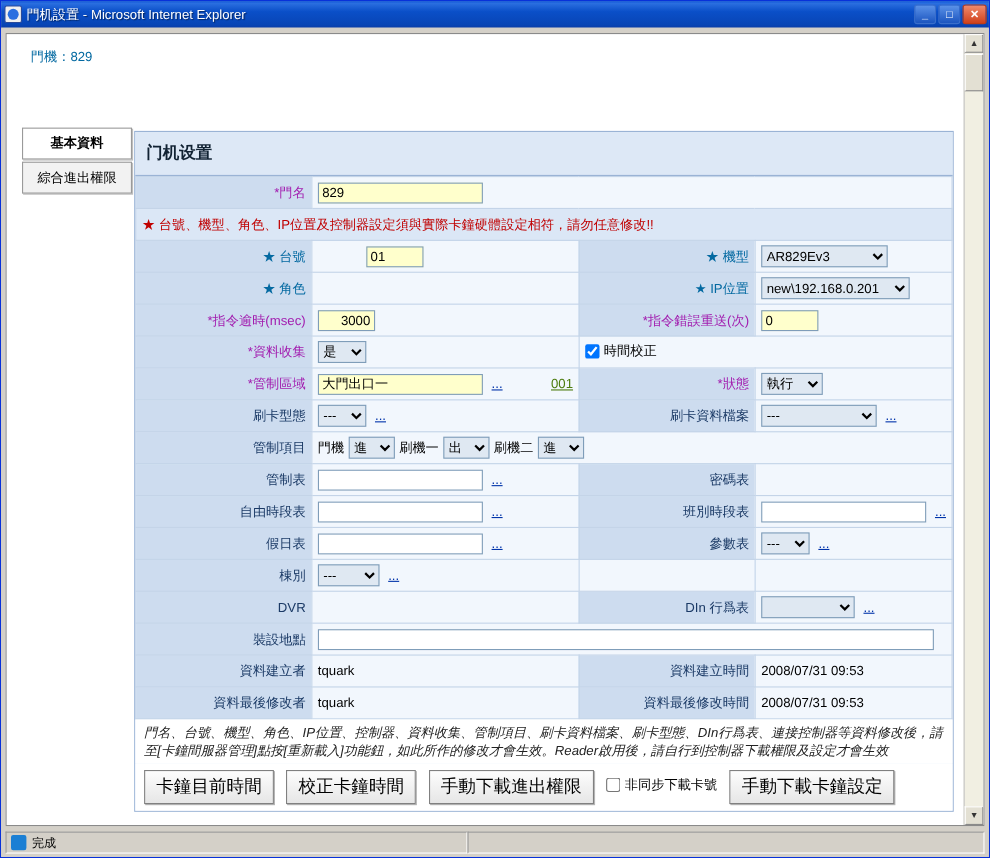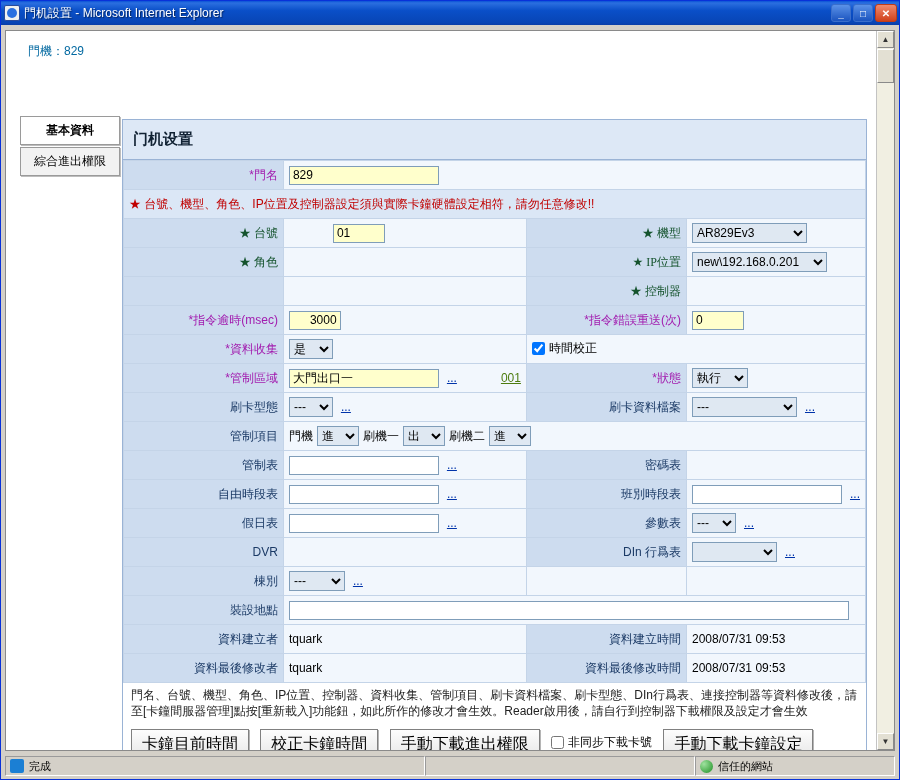--- a/index.html
+++ b/index.html
@@ -136,21 +136,21 @@
   }
   td.lbl2{
     background:#cddcef;
     text-align:right;
     color:#1b3a66;
     white-space:nowrap;
     width:150px;
   }
   td.val{background:#f2f7fd;}
   .req{color:#a21caf;}
-  .star{color:#14532d;font-family:Liberation Serif, serif;}
+  .star{color:#0369a1;}
   .warn{
     color:#c00000;font-size:12px;background:#dbe7f6;padding:3px 6px;
   }
   input.tx{
     border:1px solid #7f9db9;
     background:#ffffcc;
     font-size:12px;
     padding:1px 3px;
     box-sizing:border-box;
     height:19px;
@@ -164,20 +164,21 @@
     box-sizing:border-box;
   }
   .dots{color:#0033aa;text-decoration:underline;cursor:pointer;margin-left:4px;}
   .lnk{color:#4d7c0f;text-decoration:underline;margin-left:40px;}
   .inline{display:flex;align-items:center;gap:4px;flex-wrap:nowrap;}
   .chk{display:inline-flex;align-items:center;gap:4px;}
   input[type=checkbox]{margin:0;}
   .note{
     font-size:12px;color:#222;line-height:16px;padding:4px 8px;
     background:#ffffff;
+    font-style:italic;
   }
   .btnbar{padding:6px 8px;background:#ffffff;}
   .btn{
     border:1px solid #808080;
     background:linear-gradient(180deg,#fdfdfd,#e6e6e6);
     padding:4px 10px;
     font-size:16px;
     margin-right:8px;
     box-shadow:1px 1px 0 #b5b5b5;
     color:#000;
@@ -270,26 +271,20 @@
               <td class="lbl"><span class="star">★ 角色</span></td>
               <td class="val">&nbsp;</td>
               <td class="lbl2"><span class="star">★ IP位置</span></td>
               <td class="val">
                 <select class="sel" style="width:135px">
                   <option>new\192.168.0.201</option>
                 </select>
               </td>
             </tr>
             <tr>
-              <td class="lbl">&nbsp;</td>
-              <td class="val">&nbsp;</td>
-              <td class="lbl2"><span class="star">★ 控制器</span></td>
-              <td class="val">&nbsp;</td>
-            </tr>
-            <tr>
               <td class="lbl"><span class="req">*指令逾時(msec)</span></td>
               <td class="val">
                 <input class="tx" style="width: 52px; padding-left: 20px;" value="3000">
               </td>
               <td class="lbl2"><span class="req">*指令錯誤重送(次)</span></td>
               <td class="val">
                 <input class="tx" style="width: 52px;" value="0">
               </td>
             </tr>
             <tr>
@@ -400,44 +395,44 @@
               <td class="val">
                 <span class="inline">
                   <select class="sel" style="width:44px">
                     <option>---</option>
                   </select>
                   <span class="dots">...</span>
                 </span>
               </td>
             </tr>
             <tr>
+              <td class="lbl">棟別</td>
+              <td class="val">
+                <span class="inline">
+                  <select class="sel" style="width:56px">
+                    <option>---</option>
+                  </select>
+                  <span class="dots">...</span>
+                </span>
+              </td>
+              <td class="val">&nbsp;</td>
+              <td class="val">&nbsp;</td>
+            </tr>
+            <tr>
               <td class="lbl">DVR</td>
               <td class="val">&nbsp;</td>
               <td class="lbl2">DIn 行爲表</td>
               <td class="val">
                 <span class="inline">
                   <select class="sel" style="width:85px">
                     <option></option>
                   </select>
                   <span class="dots">...</span>
                 </span>
               </td>
-            </tr>
-            <tr>
-              <td class="lbl">棟別</td>
-              <td class="val">
-                <span class="inline">
-                  <select class="sel" style="width:56px">
-                    <option>---</option>
-                  </select>
-                  <span class="dots">...</span>
-                </span>
-              </td>
-              <td class="val">&nbsp;</td>
-              <td class="val">&nbsp;</td>
             </tr>
             <tr>
               <td class="lbl">裝設地點</td>
               <td class="val" colspan="3">
                 <input class="tx white" style="width: 98%;" value="">
               </td>
             </tr>
             <tr>
               <td class="lbl">資料建立者</td>
               <td class="val">tquark</td>
@@ -470,20 +465,16 @@
 
       </div>
     </div>
 
     <div class="statusbar">
       <div class="sb-cell sb-left">
         <span class="ie-ico"></span>
         <span>完成</span>
       </div>
       <div class="sb-cell sb-mid"></div>
-      <div class="sb-cell sb-right">
-        <span class="globe"></span>
-        <span>信任的網站</span>
-      </div>
     </div>
 
   </div>
 </div>
 
 </body></html>

